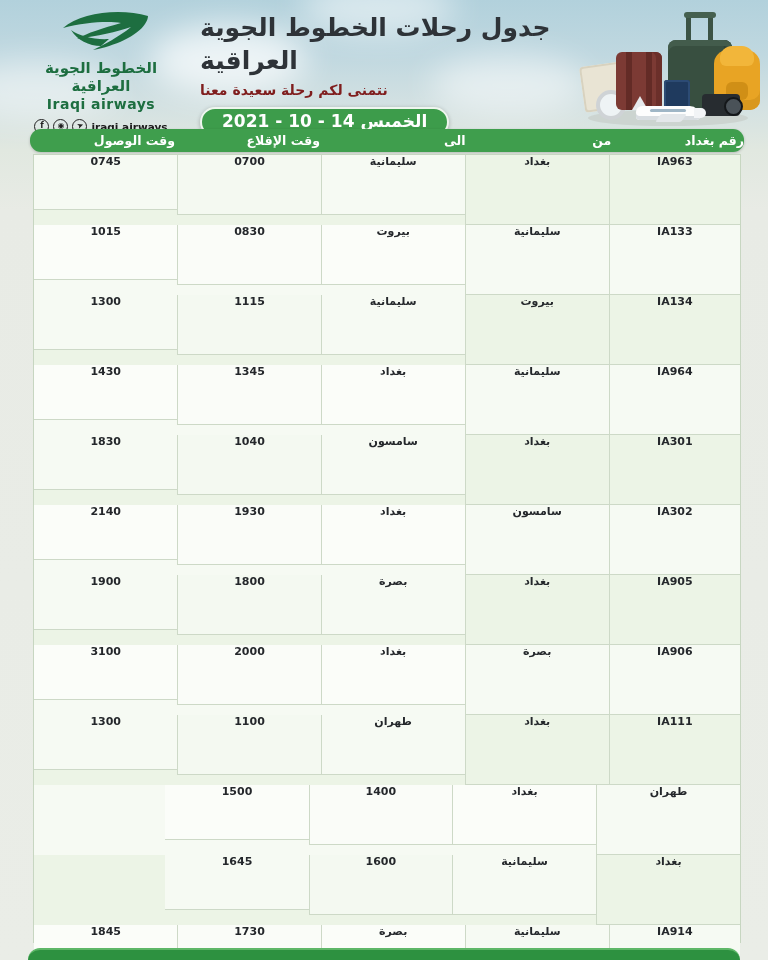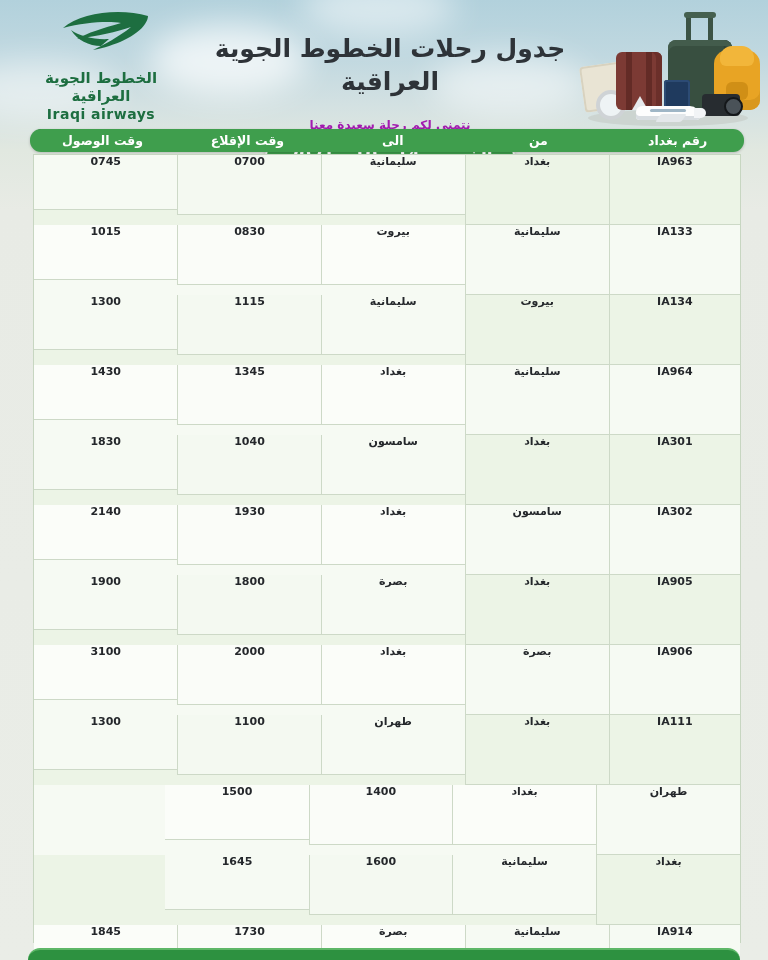--- a/index.html
+++ b/index.html
@@ -10,32 +10,32 @@
   }
   .cloud{position:absolute;background:rgba(255,255,255,.7);border-radius:50%;filter:blur(16px)}
   .c1{left:150px;top:25px;width:260px;height:70px}
   .c2{left:430px;top:55px;width:220px;height:60px;background:rgba(255,255,255,.5)}
   .c3{left:-40px;top:60px;width:200px;height:60px;background:rgba(255,255,255,.45)}
   .c4{left:300px;top:-20px;width:300px;height:55px;background:rgba(255,255,255,.5)}
 
   
   .logo-block{position:absolute;left:16px;top:10px;width:170px;text-align:center}
   .bird{display:block;margin:0 auto}
-  .logo-arabic{color:#1d6e40;font-weight:bold;font-size:15px;direction:rtl;margin-top:11px}
+  .logo-arabic{color:#1d6e40;font-weight:bold;font-size:15px;direction:rtl;margin-top:1px}
   .logo-english{color:#1d6e40;font-weight:bold;font-size:14px;letter-spacing:.5px;margin-top:1px}
   .social-row{margin-top:7px;display:flex;justify-content:center;align-items:center;gap:4px;
     font-size:10.5px;font-weight:bold;color:#1c1c1c}
   .social-icon{width:13px;height:13px;border:1.3px solid #222;border-radius:50%;
     font-size:8px;line-height:12px;text-align:center;color:#222;flex:0 0 auto}
   .tg{transform:rotate(-20deg);display:inline-block}
 
   
-  .title-block{position:absolute;left:200px;top:33px;width:380px;text-align:center;direction:rtl}
+  .title-block{position:absolute;left:200px;top:12px;width:380px;text-align:left;direction:rtl}
   .main-title{font-size:25px;font-weight:bold;color:#2e3338;line-height:1.3}
-  .subtitle{font-size:12px;font-weight:600;color:#a21caf;margin-top:20px}
+  .subtitle{font-size:14px;font-weight:600;color:#7f1d1d;margin-top:5px}
   .date-pill{display:inline-block;margin-top:9px;background:#3d9c4b;border:2.5px solid #eef6ee;
     color:#fff;font-weight:bold;font-size:17px;padding:2px 20px 4px;border-radius:20px;
     box-shadow:0 1px 4px rgba(0,0,0,.25)}
 
   
   .illustration{position:absolute;right:6px;top:2px;width:188px;height:130px}
   .ill{position:absolute}
   .platform{left:14px;top:108px;width:160px;height:16px;background:#ccd4d0;border-radius:50%}
   .map{left:8px;top:62px;width:44px;height:46px;background:#e9e4d4;border-radius:4px;transform:rotate(-8deg);box-shadow:inset 0 0 0 2px #d8d2bf}
   .magnifier{left:22px;top:88px;width:22px;height:22px;border:4px solid #cfd3d6;border-radius:50%;background:#eef3f5}
@@ -56,21 +56,21 @@
   .plane-body{left:62px;top:104px;width:64px;height:14px;background:#fdfdfd;border-radius:10px 16px 6px 6px;box-shadow:inset 0 -4px 0 #d8dde1}
   .plane-nose{left:120px;top:106px;width:12px;height:10px;background:#f2f4f6;border-radius:0 10px 10px 0}
   .plane-tail{left:58px;top:94px;width:0;height:0;border-left:8px solid transparent;border-right:8px solid transparent;border-bottom:14px solid #e6e9ec}
   .plane-wing{left:84px;top:112px;width:26px;height:8px;background:#e3e7ea;transform:skewX(-35deg);border-radius:2px}
   .plane-windows{left:76px;top:107px;width:36px;height:3px;background:#9fb6c6;border-radius:2px}
 
   
   .flight-table{position:absolute;left:30px;top:129px;width:714px}
   .thead{display:flex;direction:rtl;background:#3f9e4d;border-radius:11px;height:23px;
     align-items:center;color:#fff;font-weight:bold;font-size:12.5px;box-shadow:0 1px 3px rgba(0,0,0,.2)}
-  .hcell{text-align:center}
+  .hcell{text-align:right}
   .tbody{direction:rtl;margin:2px 3px 0;background:#f4f9f1;border:1px solid #c7d6c1;
     display:flex;flex-direction:column;height:789px;box-sizing:border-box}
   .trow{display:flex;flex:1 1 auto}
   .trow:nth-child(odd){background:#ecf4e6}
   .trow:nth-child(even){background:#f6faf3}
   .tcell{box-sizing:border-box;border-bottom:1px solid #cdd9c7;text-align:center;
     font-size:11px;font-weight:600;color:#24272b;line-height:14.3px;overflow:hidden;white-space:nowrap}
   .trow .tcell:not(:last-child){border-left:1px solid #cdd9c7}
   .trow:last-child .tcell{border-bottom:none}
   .c0{width:18.6%}.c1{width:20.4%}.c2{width:20.4%}.c3{width:20.3%}.c4{width:20.3%}

